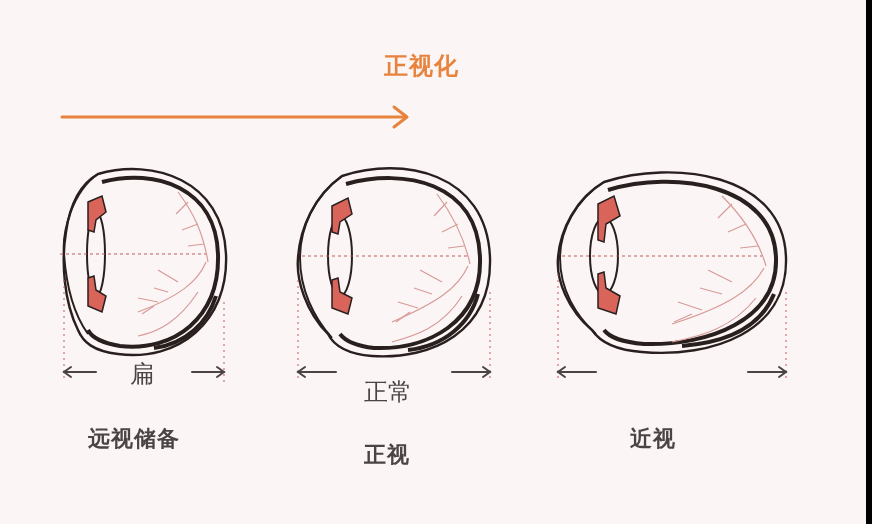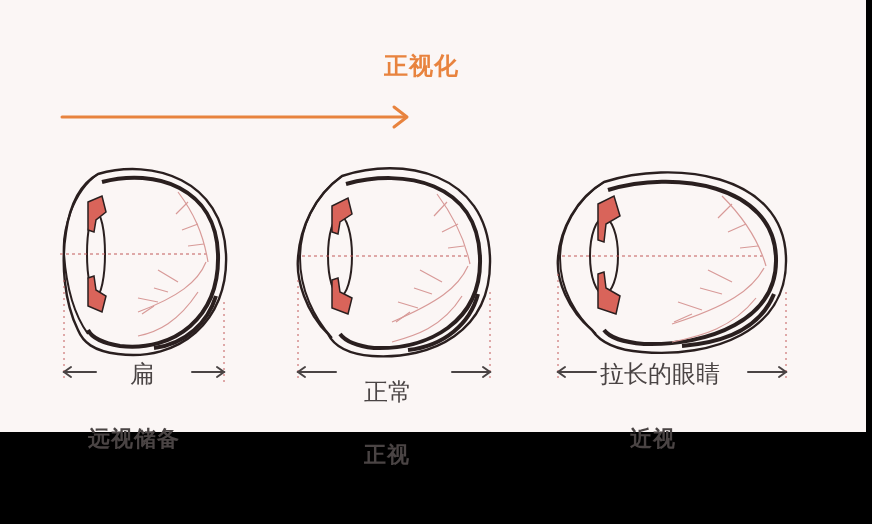--- a/index.html
+++ b/index.html
@@ -1,17 +1,17 @@
 <!DOCTYPE html>
 <html><head>
 <meta charset="utf-8">
 <style>
   html, body { margin:0; padding:0; }
   body { width:872px; height:524px; position:relative; overflow:hidden; background:#000; font-family:"DejaVu Sans", sans-serif; }
-  .canvas { position:absolute; left:0; top:0; width:866px; height:432px; background:#fbf6f5; }
+  .canvas { position:absolute; left:0; top:0; width:866px; height:524px; background:#fbf6f5; }
   .title { position:absolute; left:384px; top:50px; font-size:24px; font-weight:bold; color:#e8833e; letter-spacing:1px; }
   .main-arrow { position:absolute; left:60px; top:104px; }
   .eye { position:absolute; }
   .meas { position:absolute; font-size:24px; color:#4a4444; }
   .lbl { position:absolute; font-size:22px; font-weight:bold; color:#4a4444; letter-spacing:1px;text-align:right; }
 </style>
 </head>
 <body>
 
 <div class="canvas">
@@ -119,19 +119,18 @@
   <div class="meas" style="left:364px;top:376px">正常</div>
 
   <svg class="eye" style="left:556px;top:364px" width="232" height="16" viewBox="0 0 232 16">
     <g stroke="#4a4444" stroke-width="2" fill="none" stroke-linecap="round">
       <line x1="2" y1="8" x2="40" y2="8"></line>
         <polyline points="9,3 2,8 9,13"></polyline>
       <line x1="192" y1="8" x2="230" y2="8"></line>
         <polyline points="223,3 230,8 223,13"></polyline>
     </g>
   </svg>
-  <div class="meas" style="left:600px;top:358px">拉长的眼睛</div>
 
   <div class="lbl" style="left:88px;top:424px">远视储备</div>
   <div class="lbl" style="left:364px;top:440px">正视</div>
   <div class="lbl" style="left:630px;top:424px">近视</div>
 
 </div>
 
 </body></html>

